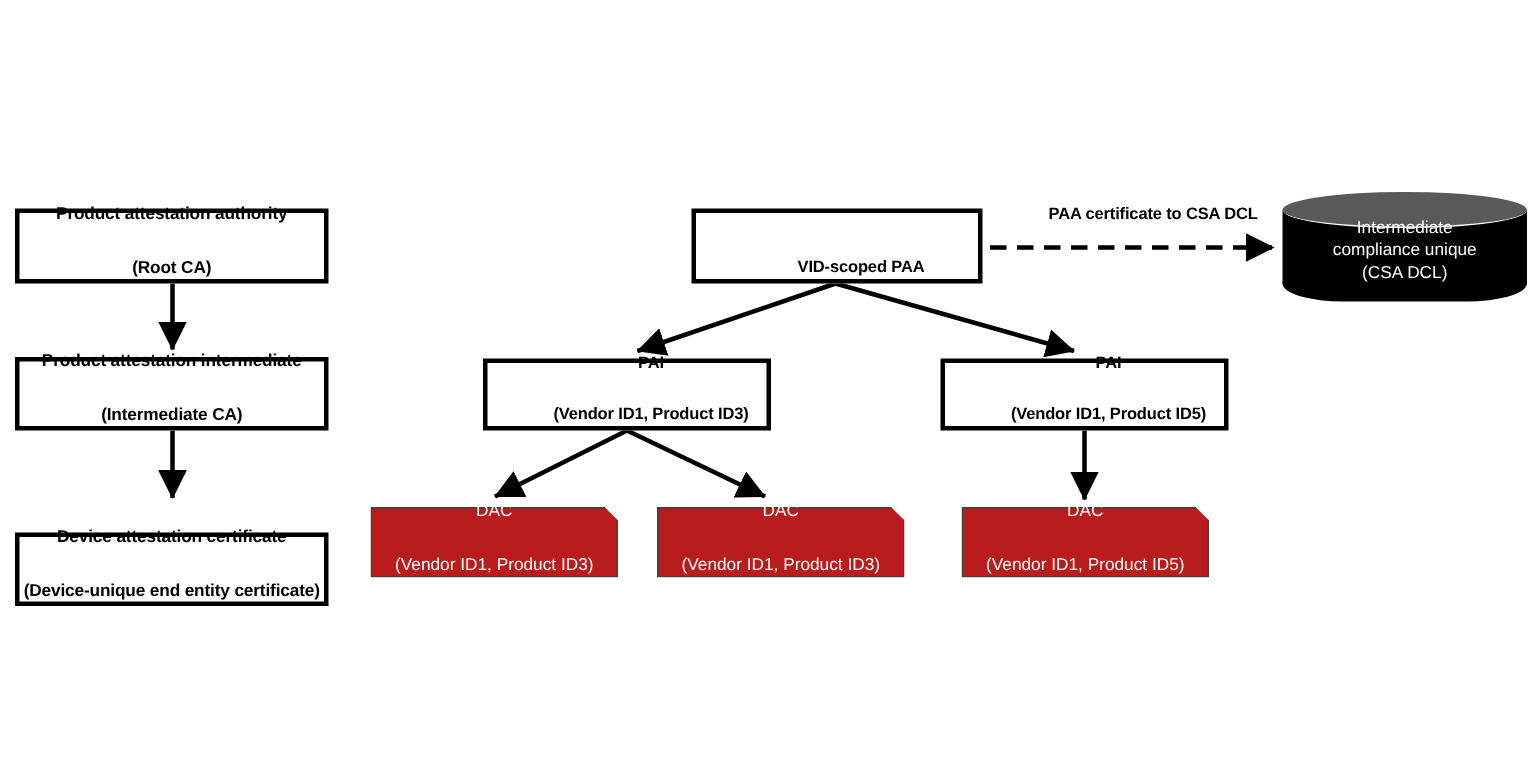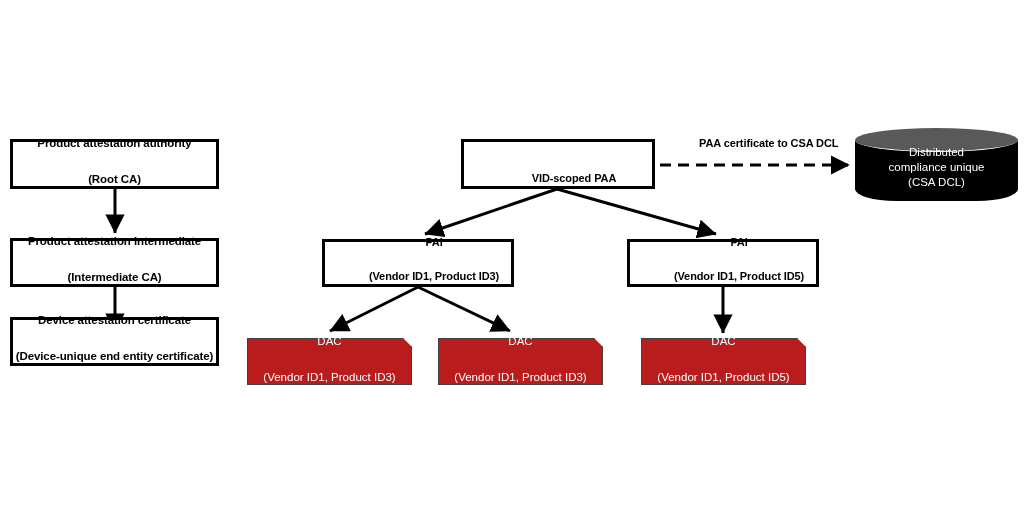--- a/index.html
+++ b/index.html
@@ -158,21 +158,21 @@
   <div class="node box-white" style="left:10px; top:139px; width:209px; height:50px;">
     <span class="line1">Product attestation authority</span>
     <span class="line2">(Root CA)</span>
   </div>
 
   <div class="node box-white" style="left:10px; top:238px; width:209px; height:49px;">
     <span class="line1">Product attestation intermediate</span>
     <span class="line2">(Intermediate CA)</span>
   </div>
 
-  <div class="node box-white" style="left:10px; top:317px; width:209px; height:49px;">
+  <div class="node box-white" style="left:10px; top:355px; width:209px; height:49px;">
     <span class="line1">Device attestation certificate</span>
     <span class="line2">(Device-unique end entity certificate)</span>
   </div>
 
   <div class="node box-paa" style="left:461px; top:139px; width:194px; height:50px;">
     <span class="line1">VID-scoped PAA</span>
   </div>
 
   <div class="node box-paa" style="left:322px; top:239px; width:192px; height:48px;">
     <span class="line1">PAI</span>
@@ -199,19 +199,19 @@
     <span class="line2">(Vendor ID1, Product ID5)</span>
   </div>
 
   <div class="edge-label" style="left:687px; top:137px;">PAA certificate to CSA DCL</div>
 
   <div class="cylinder" style="left:855px; top:128px; width:163px; height:73px;">
     <div class="cyl-body"></div>
     <div class="cyl-bottom"></div>
     <div class="cyl-top"></div>
     <div class="cyl-label">
-      <span>Distributed</span>
+      <span>Intermediate</span>
       <span>compliance unique</span>
       <span>(CSA DCL)</span>
     </div>
   </div>
 
 </div>
 
 </body></html>

